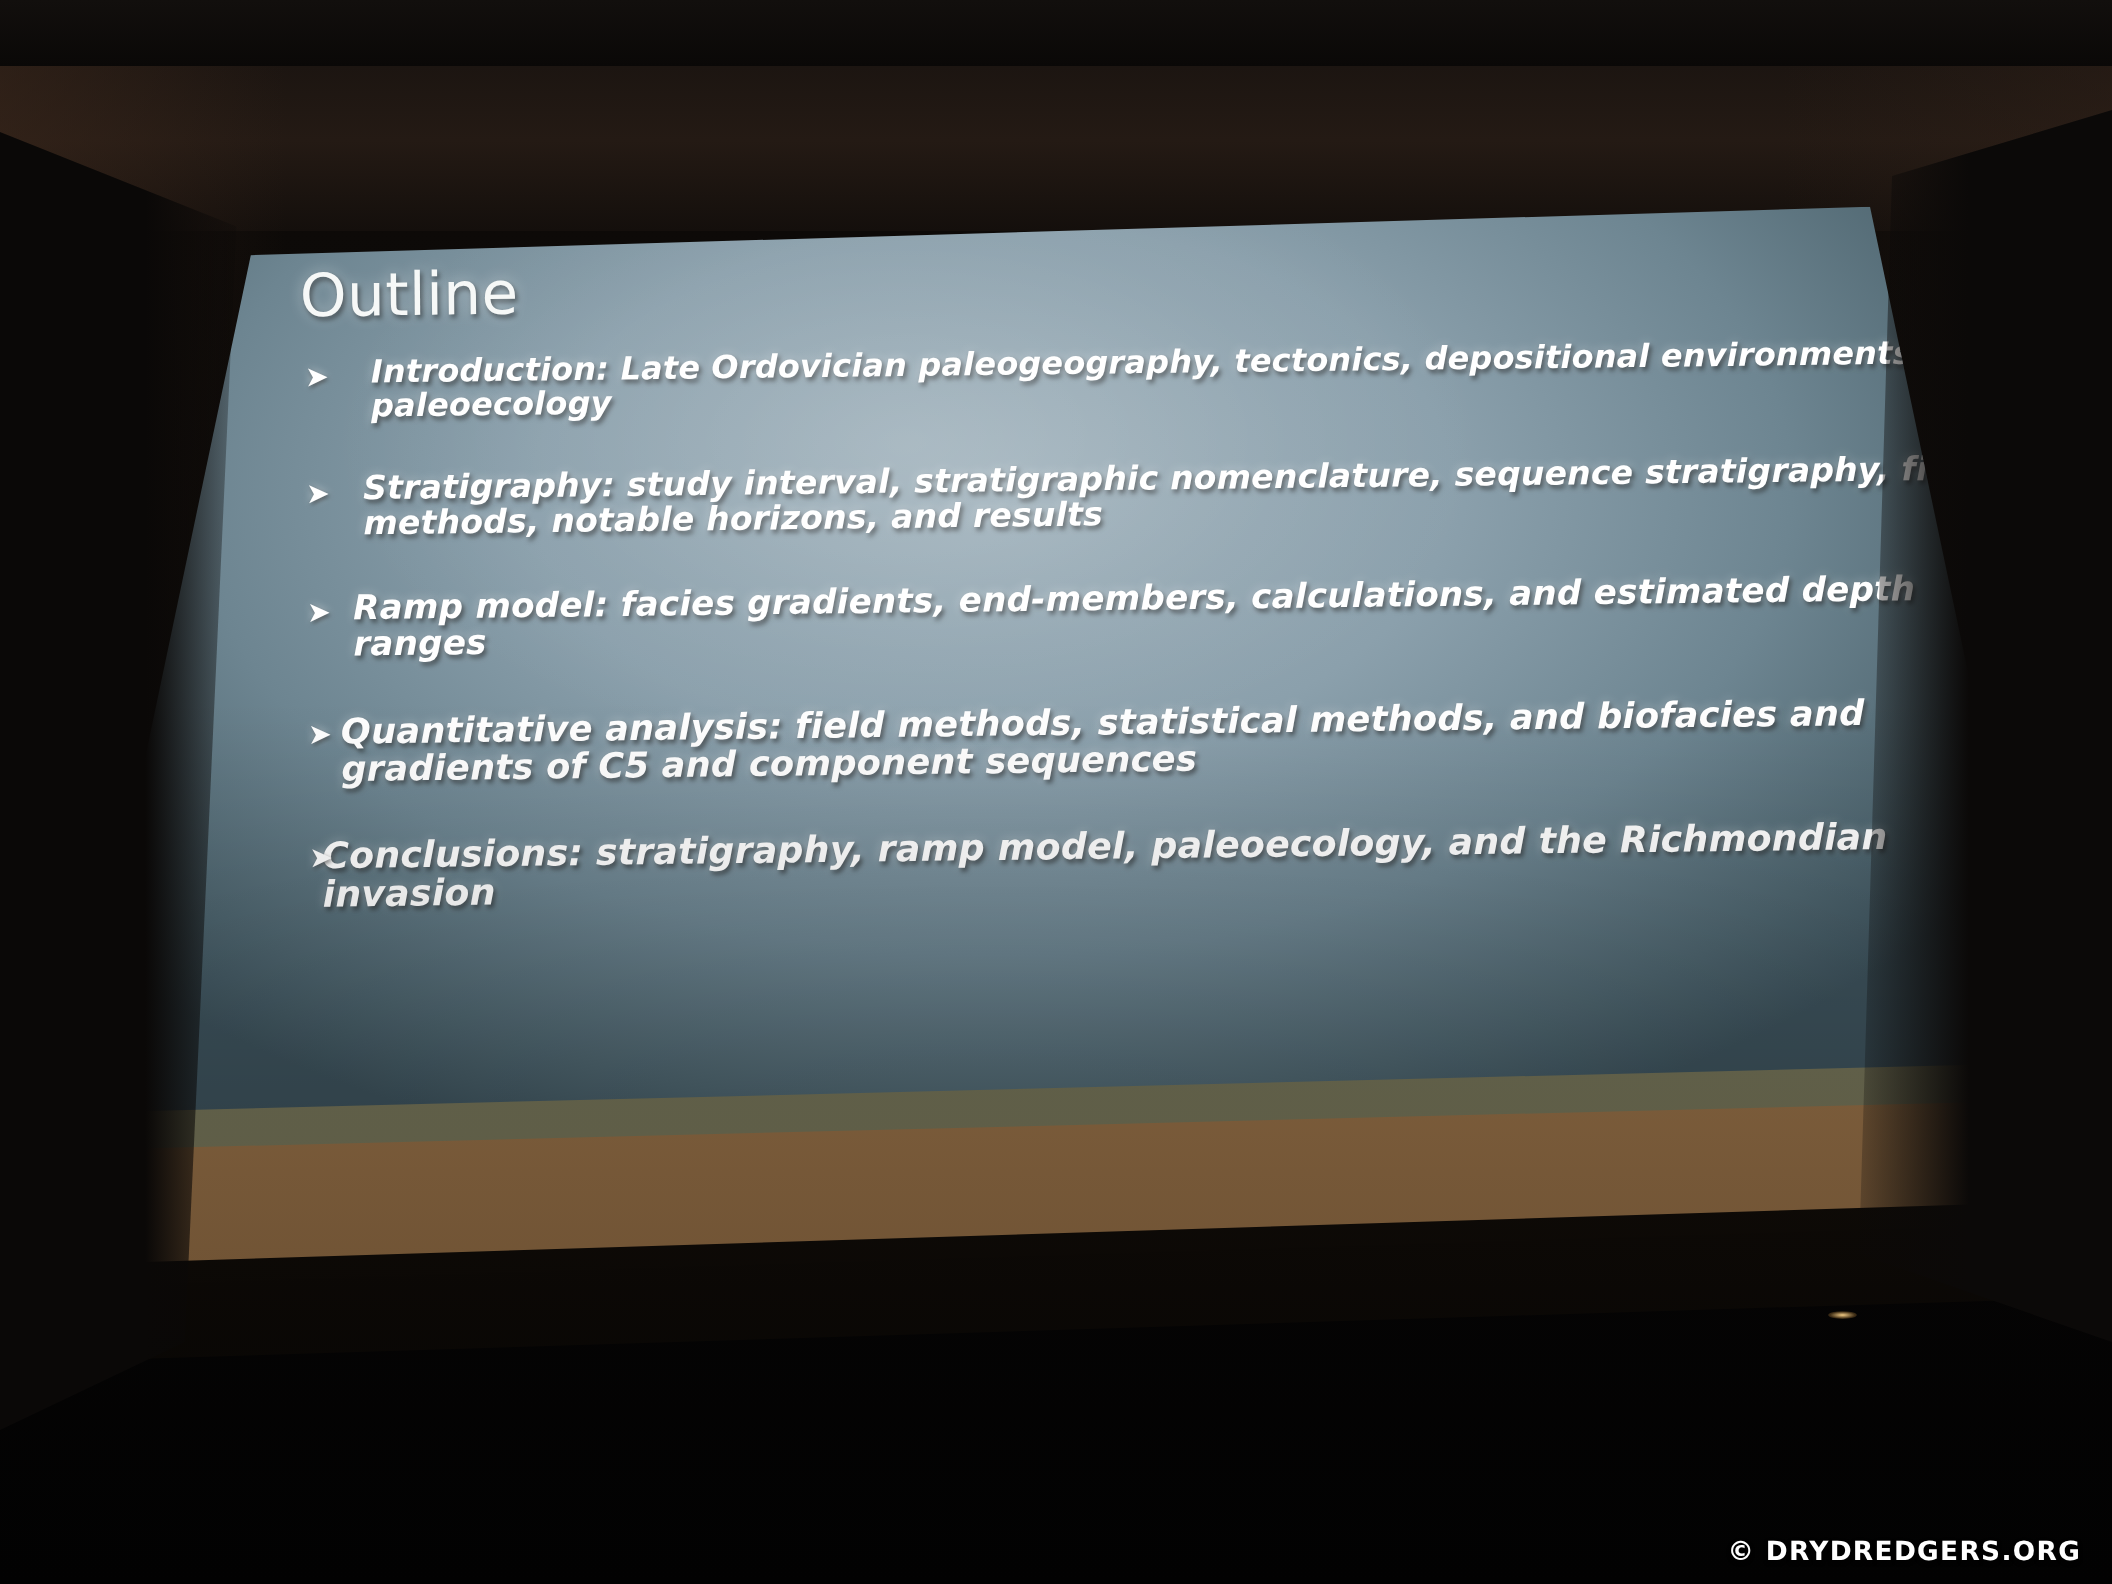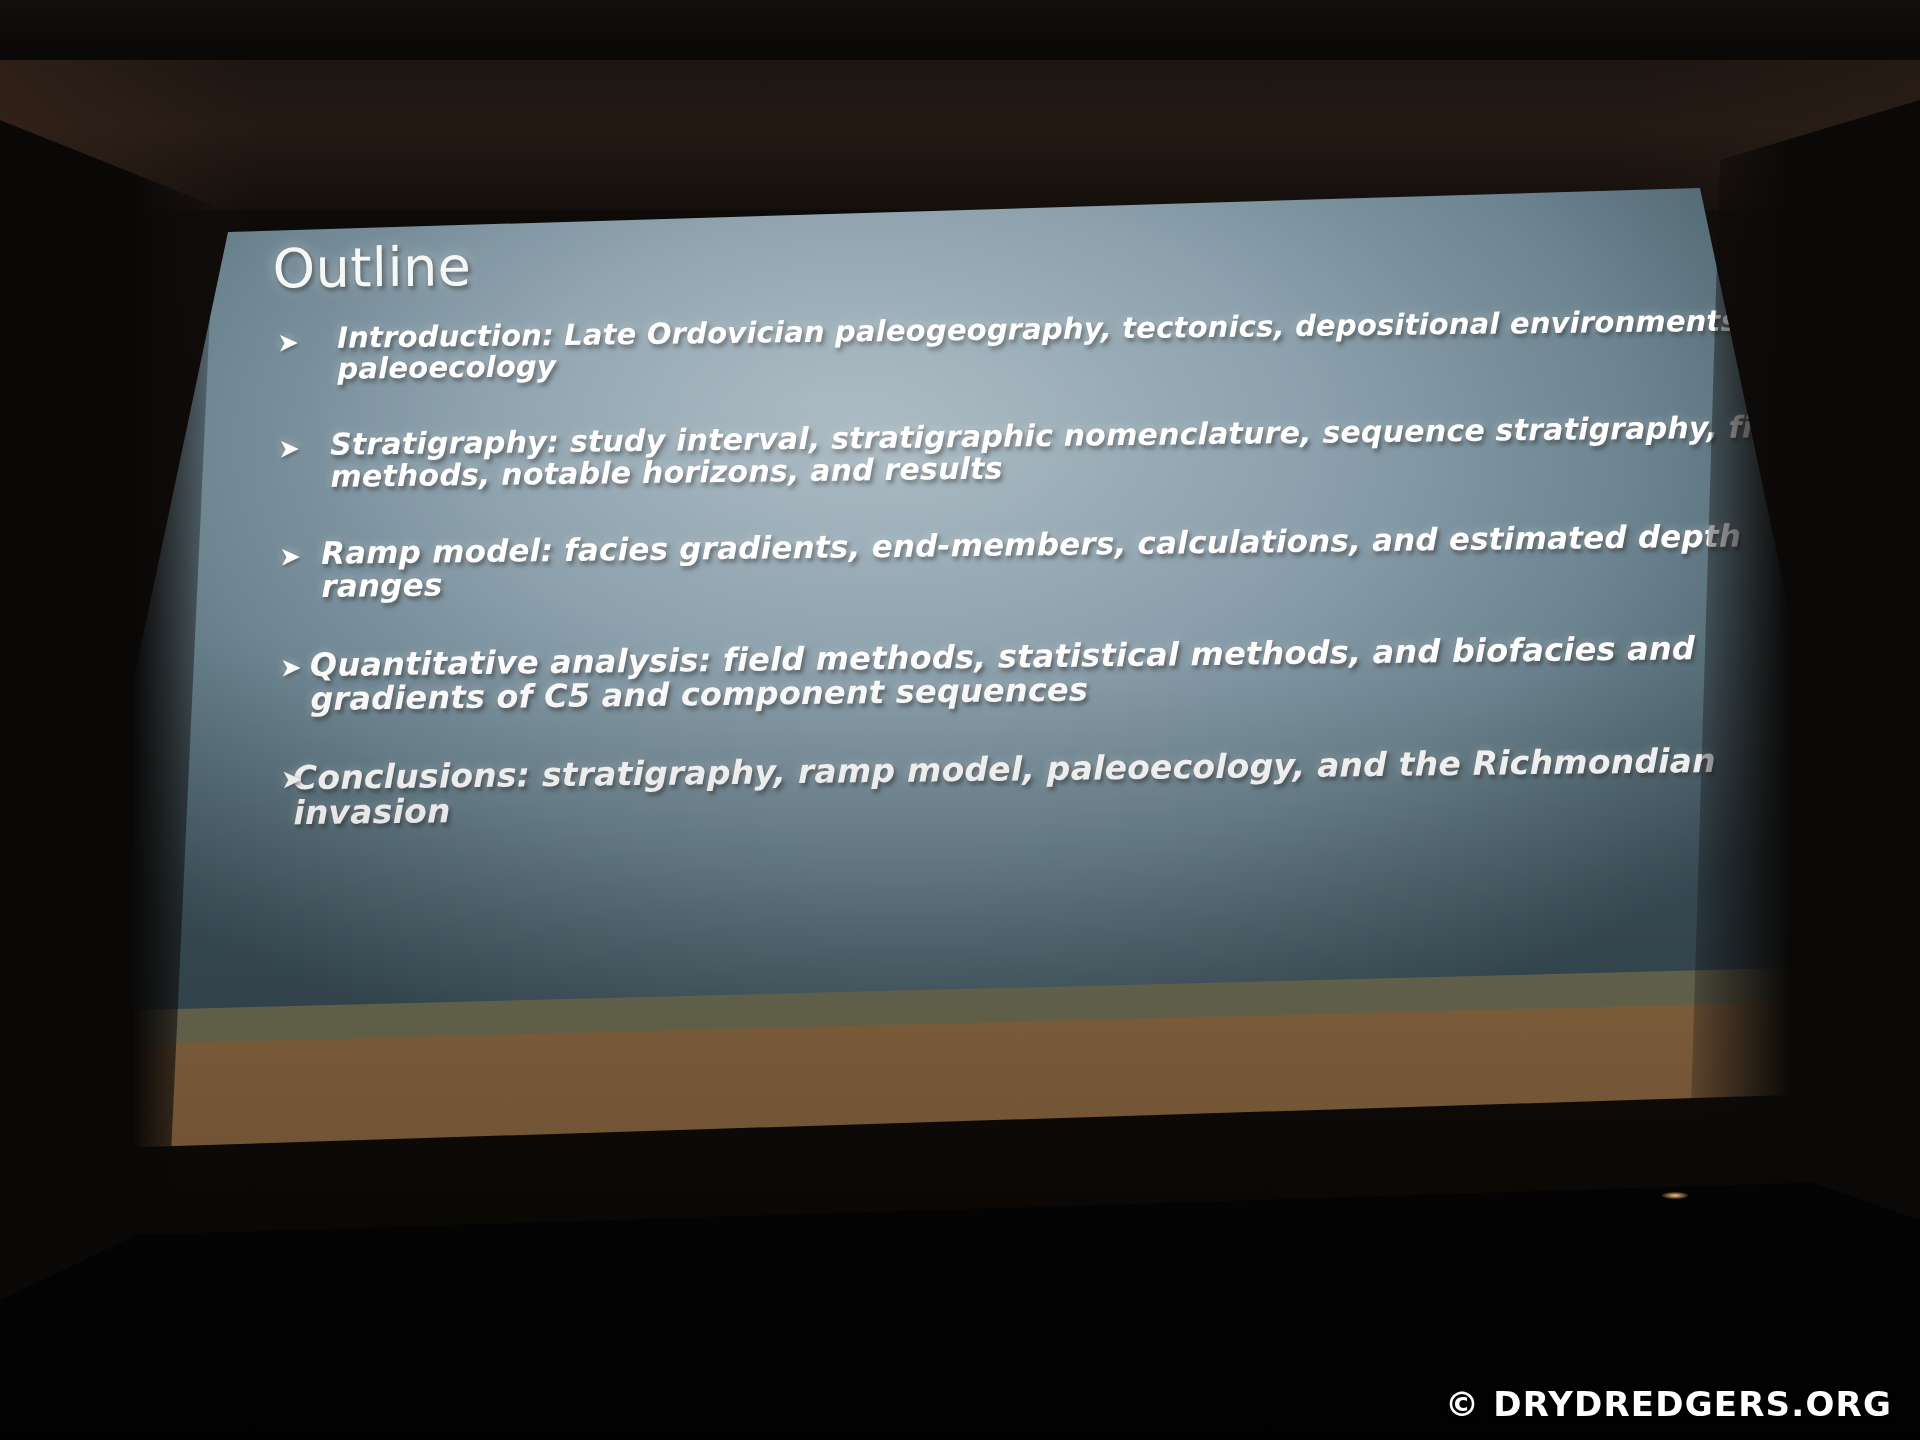--- a/index.html
+++ b/index.html
@@ -210,21 +210,21 @@
     border-radius: 50%;
     background: radial-gradient(ellipse at center, rgba(255,214,140,0.95) 0%, rgba(180,130,60,0.35) 60%, rgba(0,0,0,0) 100%);
   }
 
   
   #watermark {
     position: absolute;
     right: 28px;
     bottom: 16px;
     font-family: "DejaVu Sans", sans-serif;
-    font-size: 34px;
+    font-size: 24px;
     font-weight: 700;
     letter-spacing: 1.2px;
     color: #ffffff;
     text-shadow: 0 2px 4px rgba(0,0,0,0.9);
     white-space: nowrap;
   }
 </style>
 </head>
 <body>
 

